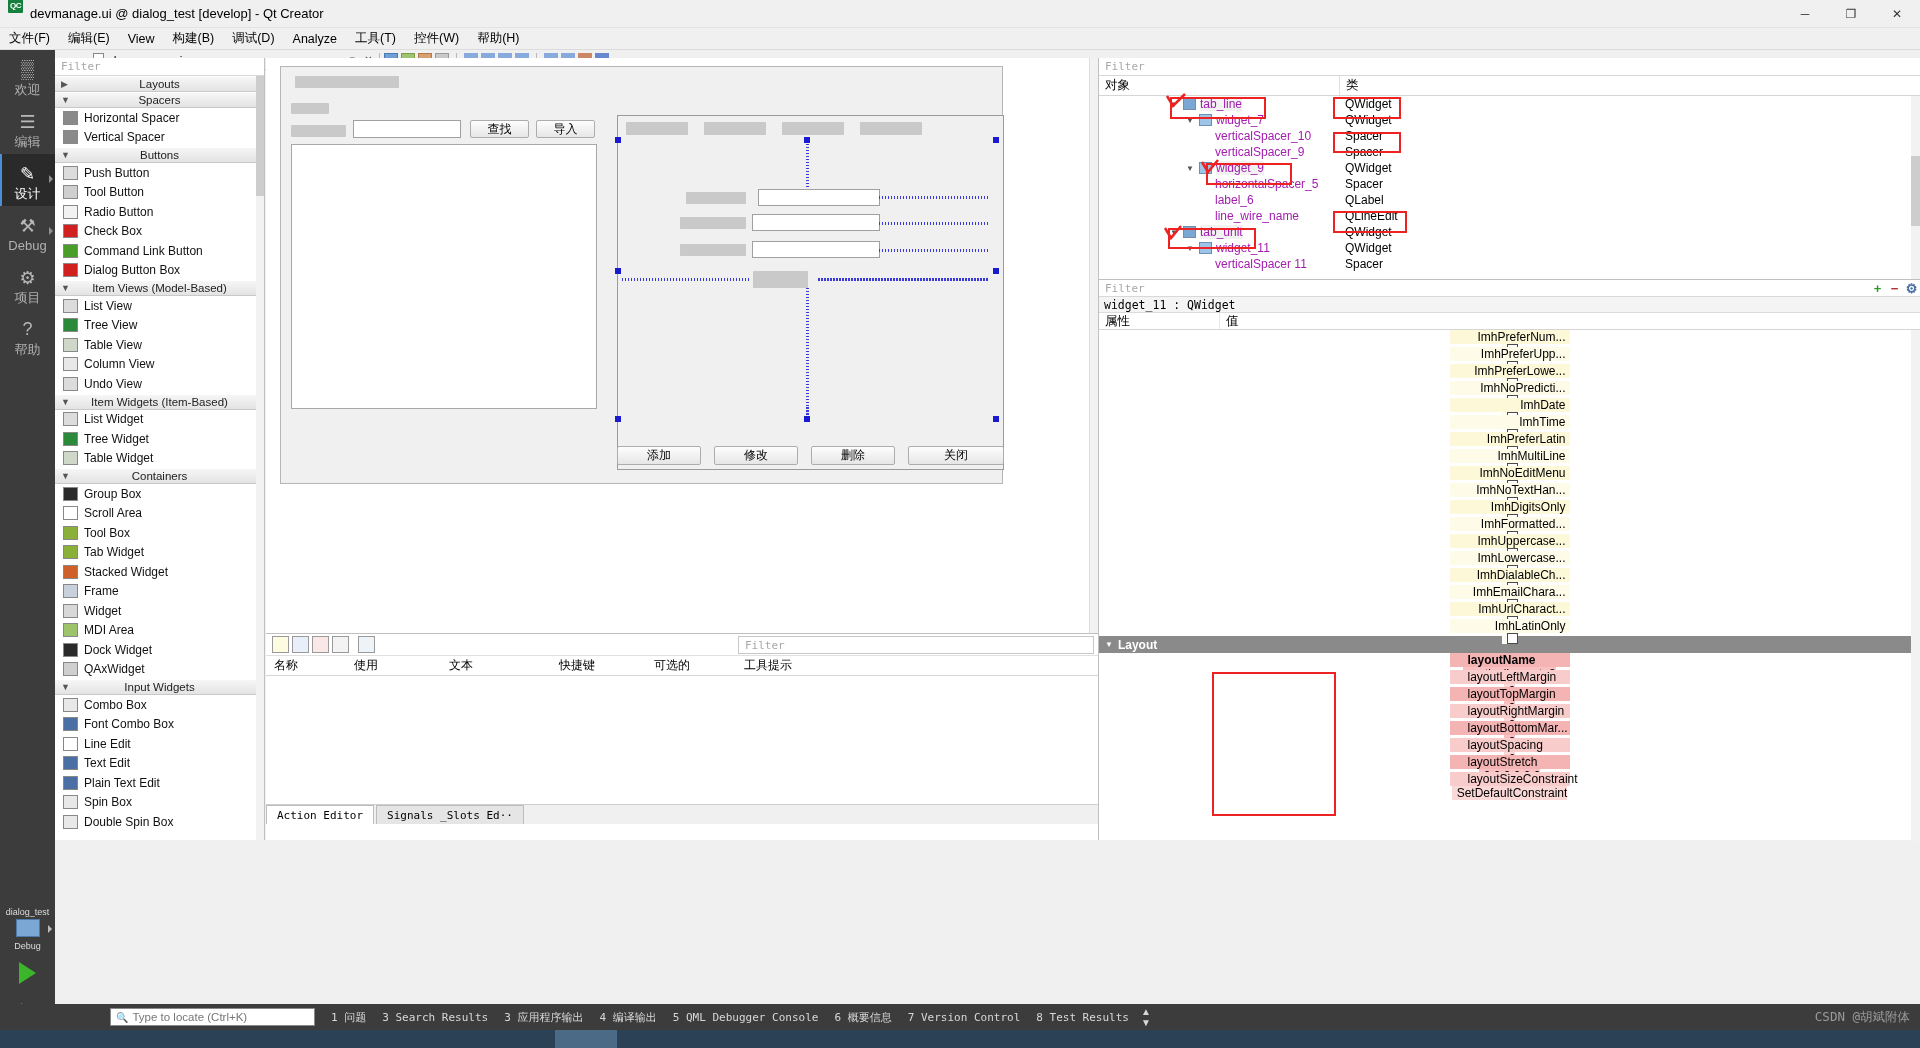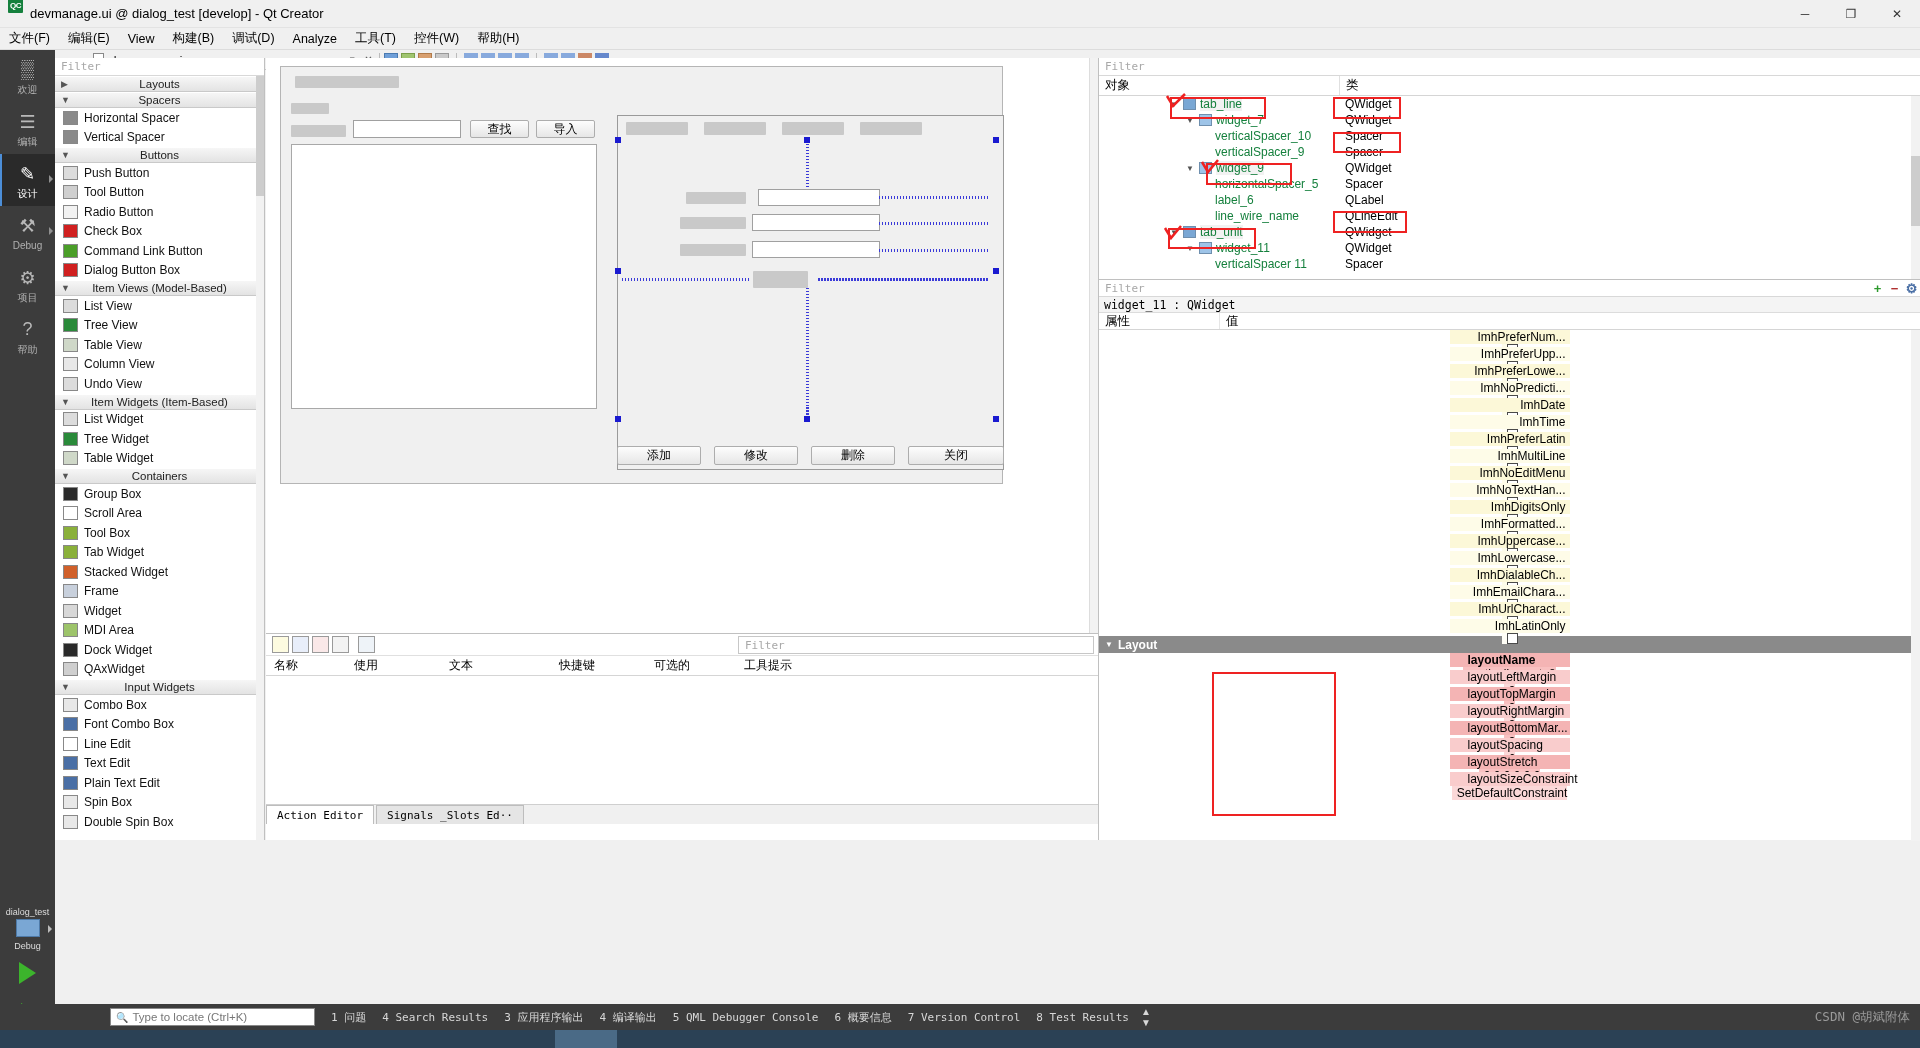--- a/index.html
+++ b/index.html
@@ -66,21 +66,21 @@
   }
   .mode.active { background: #2a2a2a; color: #fff; }
   .mode.active:before {
     content: ""; position: absolute; left: 0; top: 0; width: 2px;
     height: 52px; background: #4c8ed8;
   }
   .mode .mi-ico {
     width: 24px; height: 24px; margin-bottom: 2px;
     display: flex; align-items: center; justify-content: center;
   }
-  .mode .mi-lbl { font-size: 10px; line-height: 11px; }
+  .mode .mi-lbl { font-size: 13px; line-height: 11px; }
   .mode .arrow {
     position: absolute; right: 2px; top: 21px; width: 0; height: 0;
     border-left: 4px solid #909090; border-top: 4px solid transparent;
     border-bottom: 4px solid transparent;
   }
   .kitproj {
     position: absolute; left: 0; bottom: 0; width: 55px; height: 145px;
     background: #3c3c3c; color: #ccc; font-size: 9px;
   }
   .kitproj .kplabel { text-align: center; padding: 4px 0 2px; color: #ddd; }
@@ -208,21 +208,21 @@
     align-items: center; font-size: 12.5px; }
   .ot-head .c2 { flex: 1; padding-left: 6px; display: flex;
     align-items: center; font-size: 12.5px; border-left: 1px solid #e0e0e0; }
   .ot-row { display: flex; height: 16px; align-items: center; font-size: 12px; }
   .ot-name { width: 240px; display: flex; align-items: center; gap: 4px;
     position: relative; height: 16px; }
   .ot-cls { flex: 1; padding-left: 6px; color: #000; }
   .chev { width: 10px; font-size: 8px; color: #555; display: flex;
     align-items: center; justify-content: center; }
   .ot-ico { width: 13px; height: 12px; flex: none; }
-  .ot-lbl { color: #15803d; }
+  .ot-lbl { color: #a21caf; }
   .ot-scroll { position: absolute; right: 0; top: 38px; width: 9px;
     height: 183px; background: #f2f2f2; }
   .ot-thumb { position: absolute; left: 0; top: 60px; width: 9px; height: 70px;
     background: #cdcdcd; }
 
   
   .propeditor {
     position: absolute; left: 1098px; top: 279px; width: 822px; height: 561px;
     background: #fff; border-left: 1px solid #c0c0c0;
     border-top: 1px solid #c0c0c0;
@@ -912,21 +912,21 @@
     <polyline points="2,4 8,14 18,2" fill="none" stroke="#ee2222" stroke-width="2.5"></polyline>
   </svg>
 
   <div class="statusbar">
     <div class="locate">
       <span style="font-size:10px">🔍</span>
       <span>Type to locate (Ctrl+K)</span>
     </div>
     <div id="sb-items" style="display:flex;align-items:center">
         <div class="sb-item">1 问题</div>
-        <div class="sb-item">4 Search Results</div>
+        <div class="sb-item">3 Search Results</div>
         <div class="sb-item">3 应用程序输出</div>
         <div class="sb-item">4 编译输出</div>
         <div class="sb-item">5 QML Debugger Console</div>
         <div class="sb-item">6 概要信息</div>
         <div class="sb-item">7 Version Control</div>
         <div class="sb-item">8 Test Results</div>
       </div>
     <div class="sb-updown">▲<br style="line-height:0">▼</div>
   </div>
   <div class="watermark">CSDN @胡斌附体</div>

